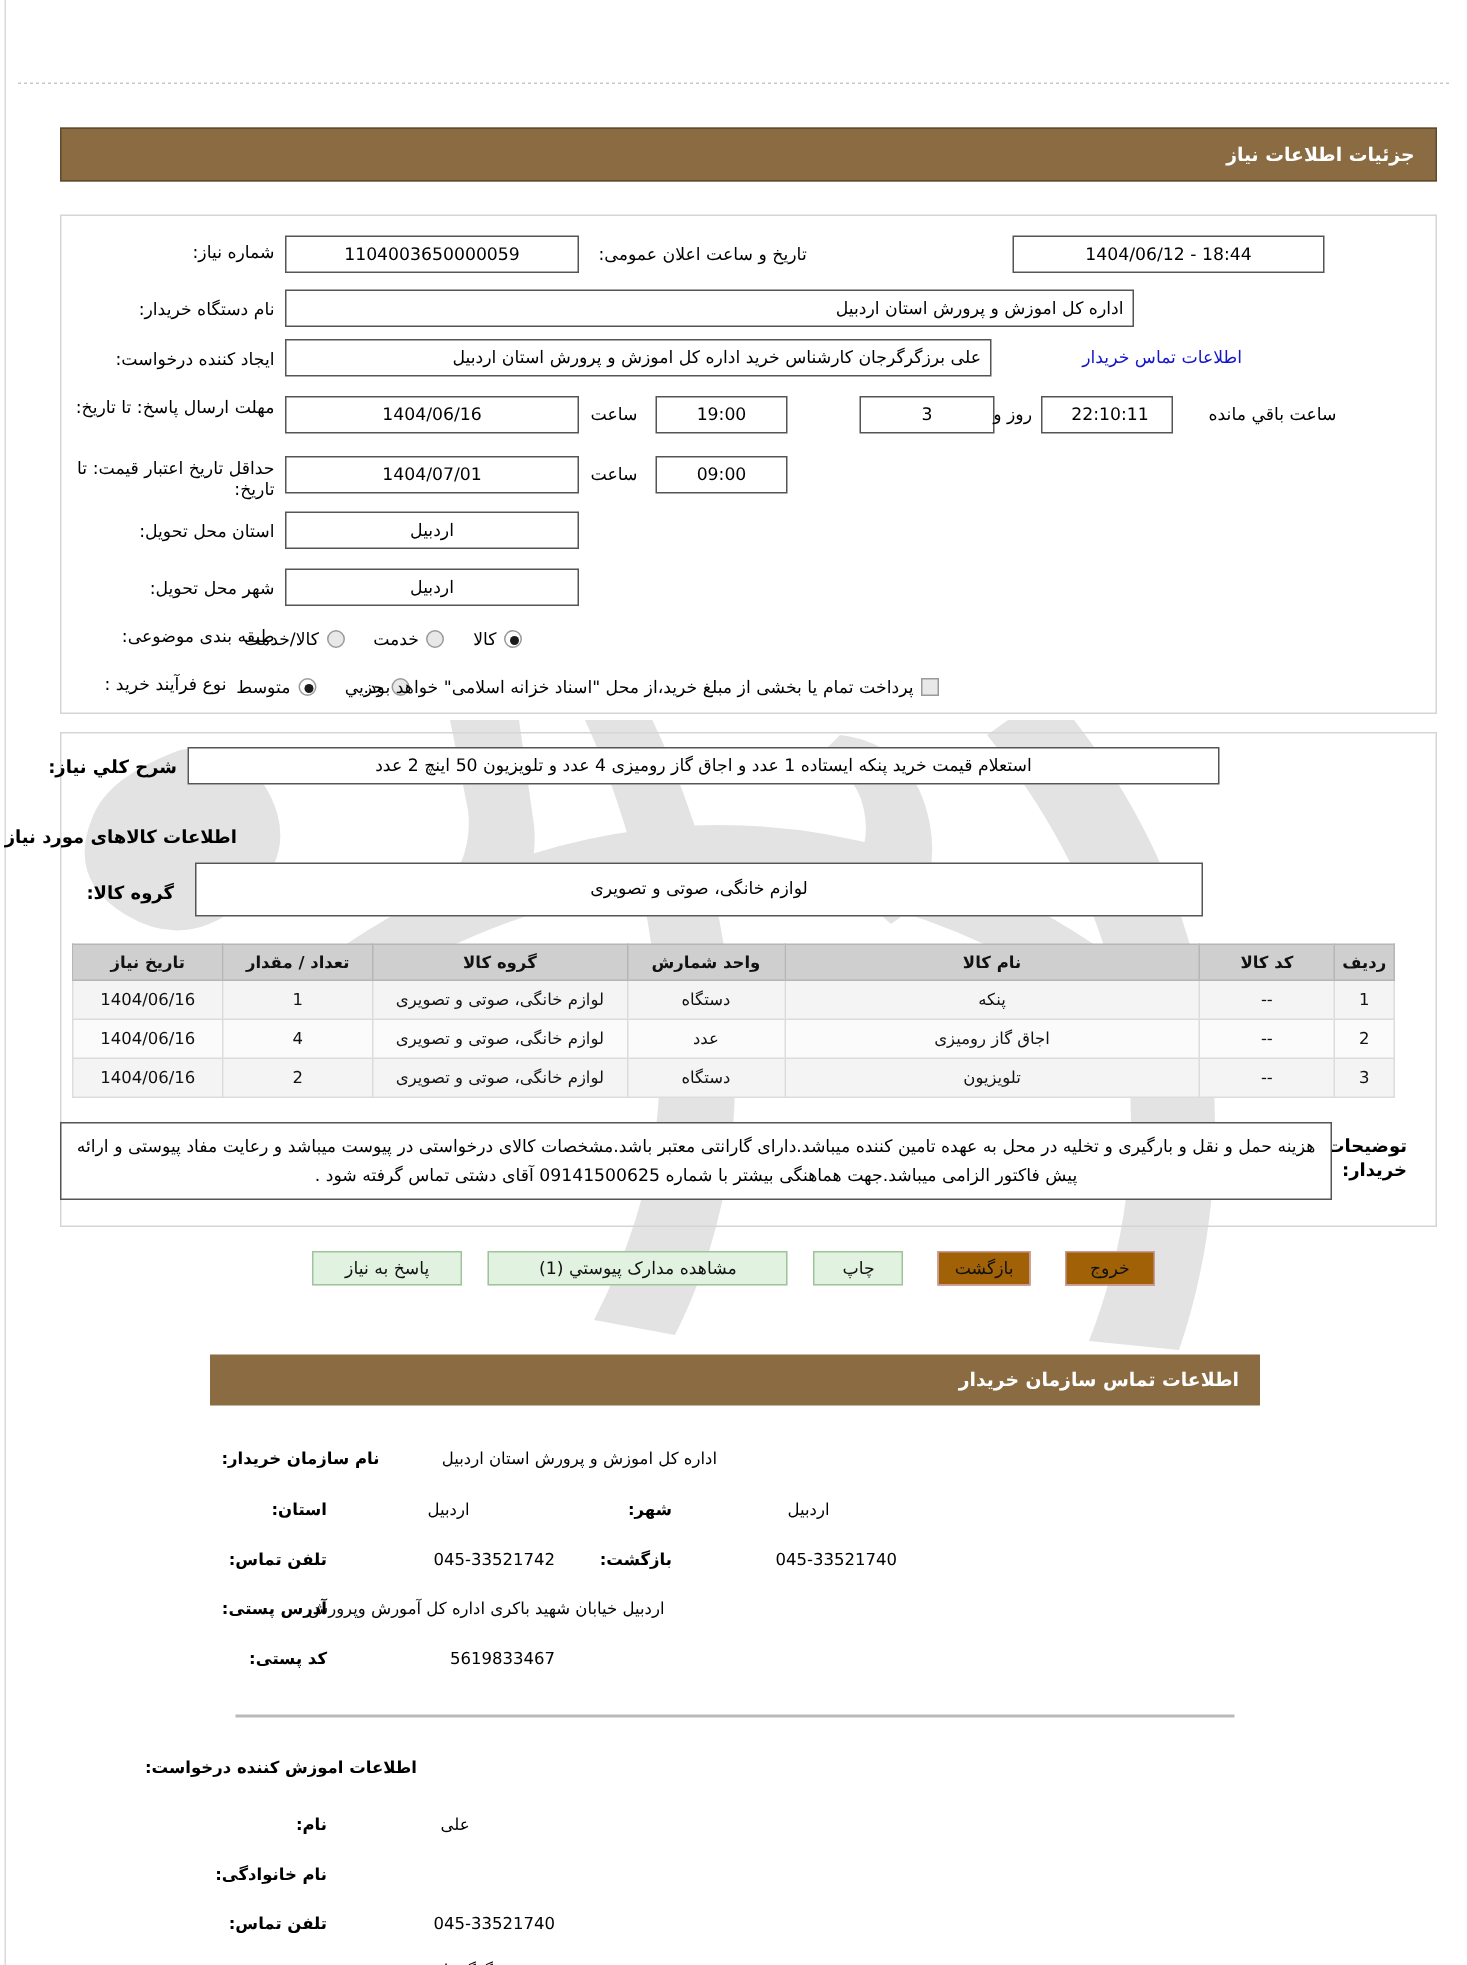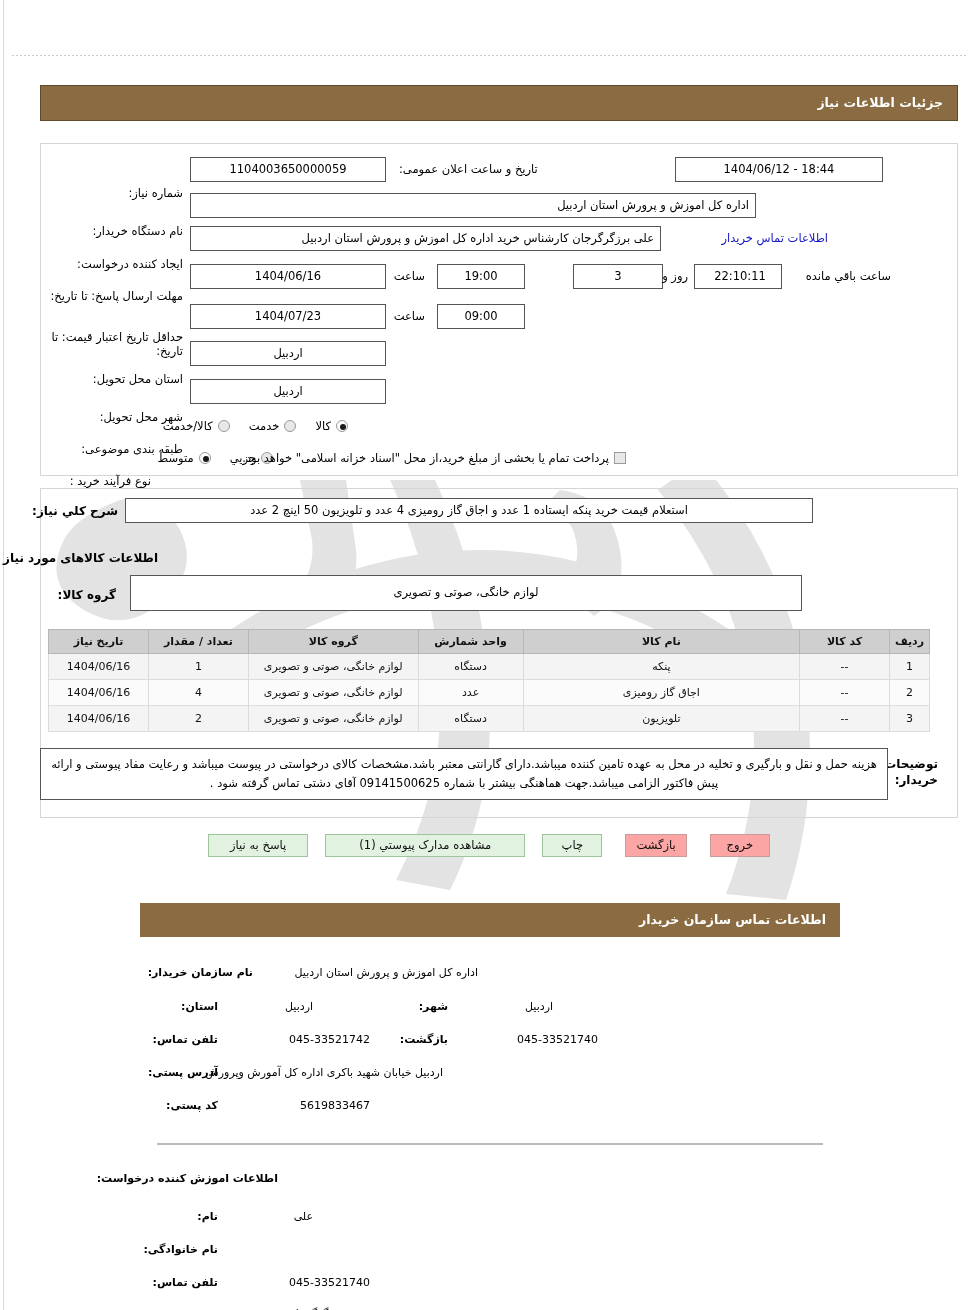--- a/index.html
+++ b/index.html
@@ -56,21 +56,21 @@
   
   .panel {
     position: absolute;
     background: rgba(255,255,255,0.0);
     border: 1px solid #d5d5d5;
   }
   #panel-top   { right: 20px; top: 143px; width: 918px; height: 333px; }
   #panel-items { right: 20px; top: 488px; width: 918px; height: 330px; }
 
   
-  .row { position: absolute; display: flex; align-items: flex-start; margin-top: 25px; }
+  .row { position: absolute; display: flex; align-items: flex-start; }
   .lbl {
     font-size: 11.5px; color: #000; text-align: right;
     line-height: 14px; font-weight: normal;
   }
   .inl-lbl { font-size: 11.5px; color: #000; padding: 0 5px; line-height: 24px; }
 
   .box {
     border: 1.5px solid #555;
     background: #fff;
     height: 25px; line-height: 22px;
@@ -152,21 +152,21 @@
     font-size: 11.5px;
     border: 1px solid #9a9a9a;
     padding: 3px 10px;
     margin: 0 6px;
     min-width: 60px;
     text-align: center;
     cursor: pointer;
     line-height: 15px;
   }
   .btn.green { background: #e2f2e0; border-color: #9fc49b; color: #111; }
-  .btn.red   { background: #fca5a5; border-color: #c99a9a; color: #111; margin-left: 12px; }
+  .btn.red   { background: #a16207; border-color: #c99a9a; color: #111; margin-left: 12px; }
 
   
   .kv { position: absolute; font-size: 11px; }
   .kv .k { font-weight: bold; color: #000; }
   .kv .v { color: #000; font-weight: normal; }
 
   .hr-light {
     position: absolute; right: 155px; width: 666px; height: 2px;
     background: #b9b9b9;
   }
@@ -224,21 +224,21 @@
   <span class="inl-lbl" style="position:absolute; right:548px; top:264px;">ساعت</span>
   <div class="box ltr" style="position:absolute; right:453px; top:264px; width:88px;">19:00</div>
   <div class="box" style="position:absolute; right:315px; top:264px; width:90px;">3</div>
   <span class="inl-lbl" style="position:absolute; right:285px; top:264px;">روز و</span>
   <div class="box ltr" style="position:absolute; right:196px; top:264px; width:88px;padding-left:10px;">22:10:11</div>
   <span class="inl-lbl" style="position:absolute; right:82px; top:264px;">ساعت باقي مانده</span>
 
   <div class="row" style="right:795px; top:305px; width:135px;">
     <span class="lbl">حداقل تاریخ اعتبار قیمت: تا تاریخ:</span>
   </div>
-  <div class="box ltr" style="position:absolute; right:592px; top:304px; width:196px;">1404/07/23</div>
+  <div class="box ltr" style="position:absolute; right:592px; top:304px; width:196px;">1404/07/01</div>
   <span class="inl-lbl" style="position:absolute; right:548px; top:304px;">ساعت</span>
   <div class="box ltr" style="position:absolute; right:453px; top:304px; width:88px;">09:00</div>
 
   <div class="row" style="right:795px; top:347px;">
     <span class="lbl">استان محل تحویل:</span>
   </div>
   <div class="box" style="position:absolute; right:592px; top:341px; width:196px;">اردبیل</div>
 
   <div class="row" style="right:795px; top:385px;">
     <span class="lbl">شهر محل تحویل:</span>

